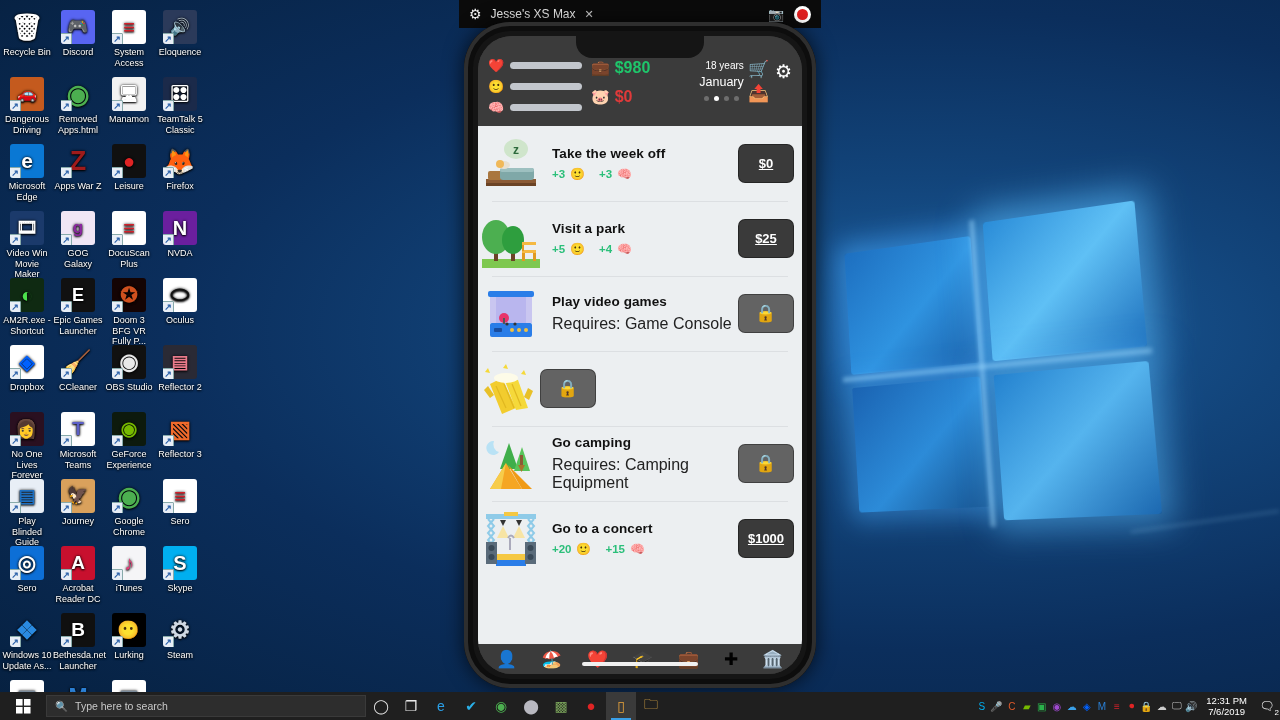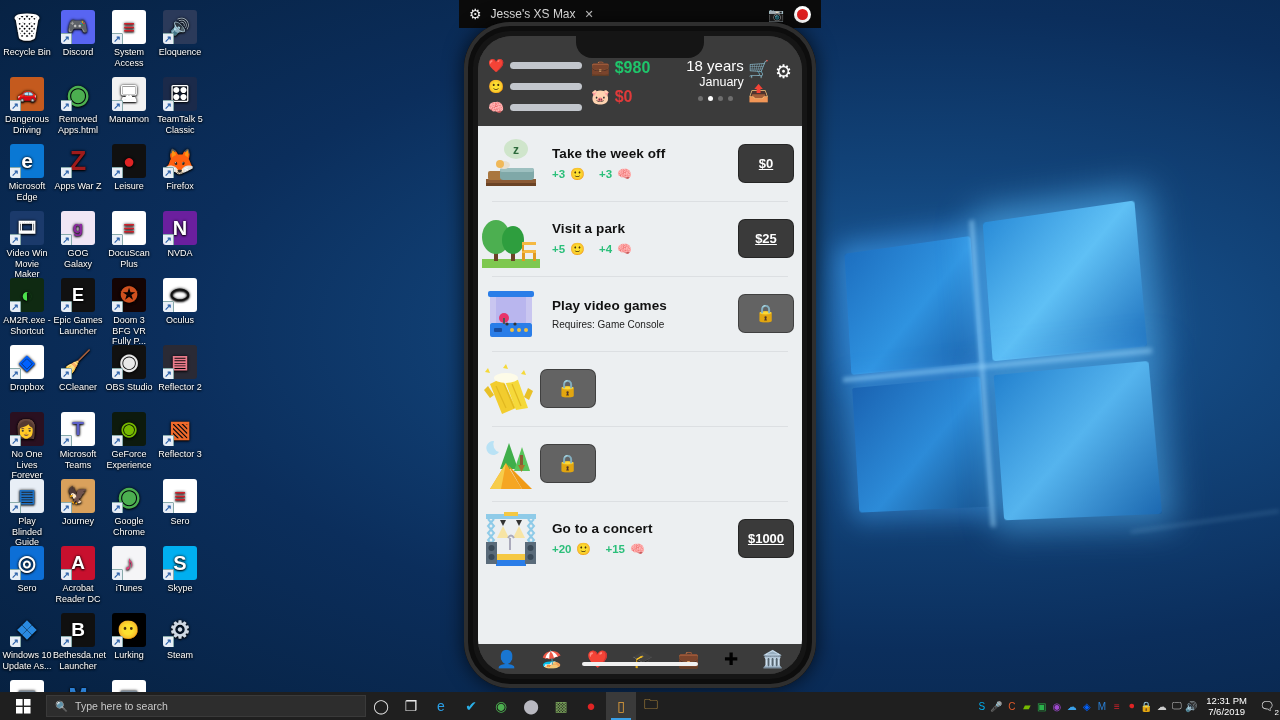--- a/index.html
+++ b/index.html
@@ -106,21 +106,21 @@
   .bar-track { width:72px; height:7px; border-radius:4px; background:#c2c6cc; overflow:hidden; }
   .bar-fill { height:100%; border-radius:4px; }
 
   #money-col { display:flex; flex-direction:column; gap:11px; padding:3px 0 0 9px; }
   .money-row { display:flex; align-items:center; gap:5px; }
   .money-emoji { font-size:15px; }
   .money-val { font-size:16px; font-weight:bold; }
 
   #right-col { margin-left:auto; display:flex; align-items:flex-start; gap:5px; padding-top:2px;}
   #date-col { text-align:right; color:#fff; }
-  .age-line { font-size:15px; line-height:16px; }
+  .age-line { font-size:10px; line-height:16px; }
   .month-line { font-size:12.5px; line-height:16px; }
   #page-dots { display:flex; gap:5px; justify-content:center; padding-top:6px; }
   .dot { width:5px; height:5px; border-radius:50%; background:#6e6e6e; }
   .dot.on { background:#fff; }
   #hud-buttons { display:flex; flex-direction:column; align-items:center; gap:3px; padding-top:1px;}
   #cart-icon { font-size:17px; }
   #gear-icon2 { font-size:19px; color:#fff; }
   #share-icon { font-size:17px; }
 
   
@@ -132,21 +132,21 @@
     text-align:center; font-size:15.5px; font-weight:bold; color:#111;
     padding:10px 0 8px; letter-spacing:.3px;
   }
   .act-row { display:flex; align-items:center; height:75px; padding:0 8px 0 4px; position:relative; }
   .act-row + .act-row::before {
     content:""; position:absolute; left:14px; right:14px; top:0; height:1px; background:#dcdfe2;
   }
   .act-art { width:58px; height:58px; flex:0 0 58px; position:relative; }
   .act-mid { flex:1; padding-left:12px; display:flex; flex-direction:column; justify-content:center; gap:6px; }
   .act-title { font-size:13.5px; font-weight:bold; color:#111; letter-spacing:.1px; }
-  .act-req { font-size:10px; color:#222; }
+  .act-req { font-size:16px; color:#222; }
   .act-effects { display:flex; align-items:center; gap:5px; font-size:11.5px; }
   .eff-val { color:#2bbf7a; font-weight:bold; }
   .eff-emoji { font-size:12px; }
 
   .act-btn {
     width:56px; height:39px; border-radius:7px; display:flex; align-items:center; justify-content:center;
     flex:0 0 56px; border:1px solid rgba(0,0,0,.35);
   }
   .btn-buy { background:#3a3a3a; }
   .btn-locked { background:#636363; }
@@ -517,20 +517,24 @@
               <div class="act-art"><svg viewBox="0 0 58 58" width="58" height="58">
                   <path d="M12 6 a7 7 0 1 0 5 11 a8 8 0 0 1 -5 -11z" fill="#b9e2f5"></path>
                   <polygon points="27,8 18,34 36,34" fill="#3fae4a"></polygon>
                   <polygon points="40,12 32,36 48,36" fill="#58c45a"></polygon>
                   <rect x="38" y="20" width="3" height="12" fill="#8b5a35"></rect>
                   <polygon points="36,30 43,30 39.5,37" fill="#a8742c"></polygon>
                   <polygon points="24,28 8,54 40,54" fill="#f5a623"></polygon>
                   <polygon points="24,28 8,54 19,54" fill="#f7cc4a"></polygon>
                   <polygon points="26,30 40,54 50,54" fill="#f09a15"></polygon>
                 </svg></div>
+              <div class="act-mid">
+                <div class="act-title">Go camping</div>
+                <div class="act-req">Requires: Camping Equipment</div>
+              </div>
               <div class="act-btn btn-locked">
                 <span class="lock-glyph">🔒</span>
               </div>
             </div>
             <div class="act-row">
               <div class="act-art"><svg viewBox="0 0 58 58" width="58" height="58">
                   <rect x="4" y="4" width="50" height="5" fill="#8fcbe8"></rect>
                   <rect x="22" y="2" width="14" height="4" fill="#f5c842"></rect>
                   <g stroke="#8fcbe8" stroke-width="2" fill="none">
                     <path d="M6 9 L12 16 L6 23 L12 30 L6 37 L12 44"></path>

